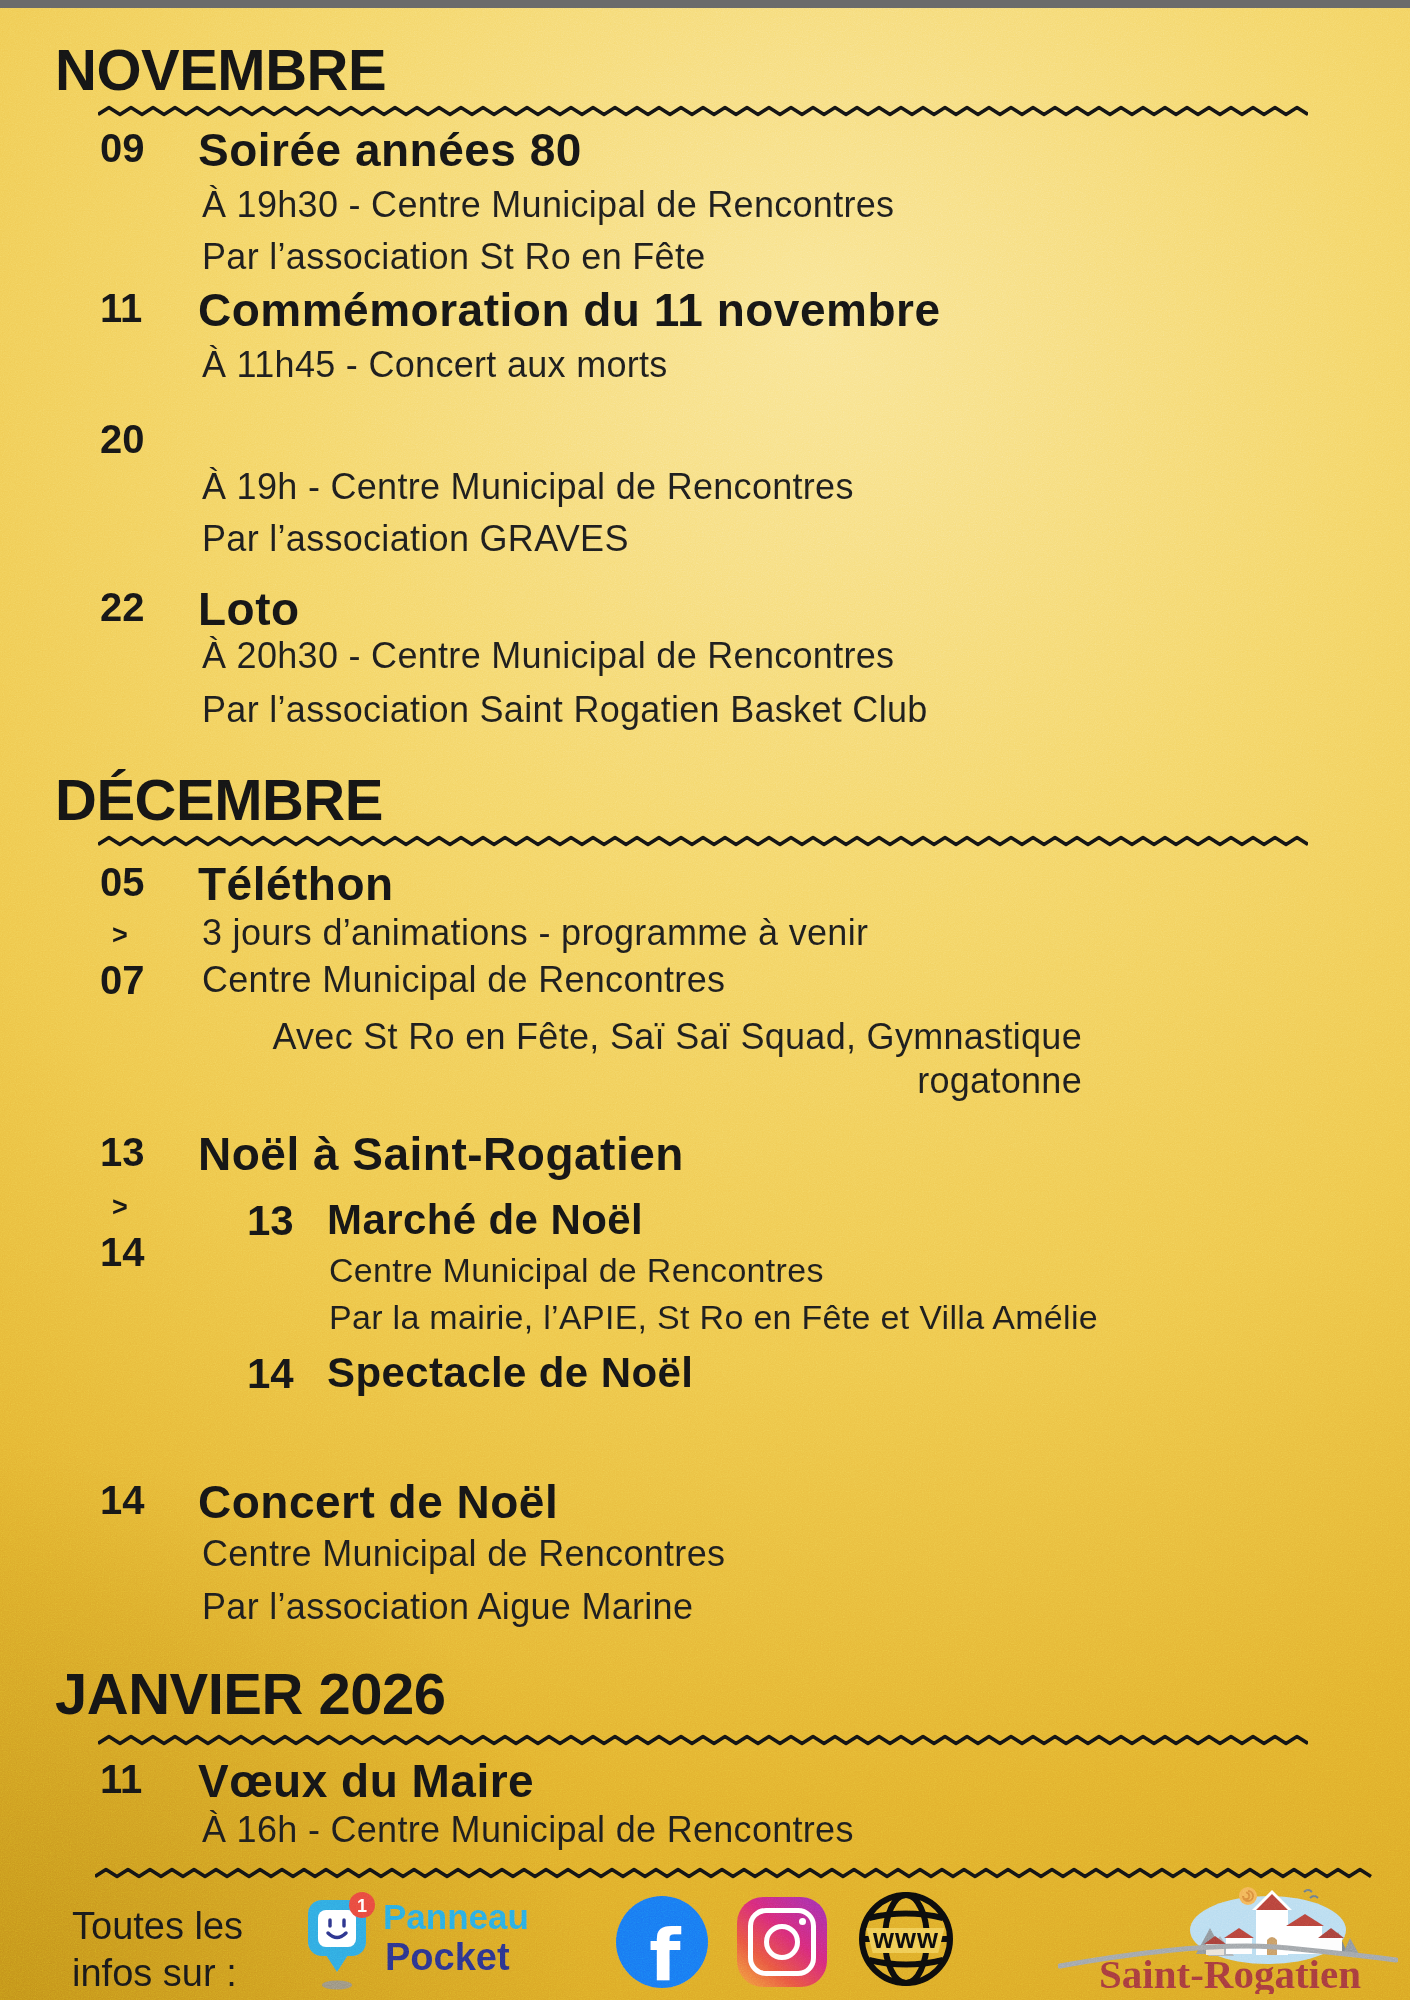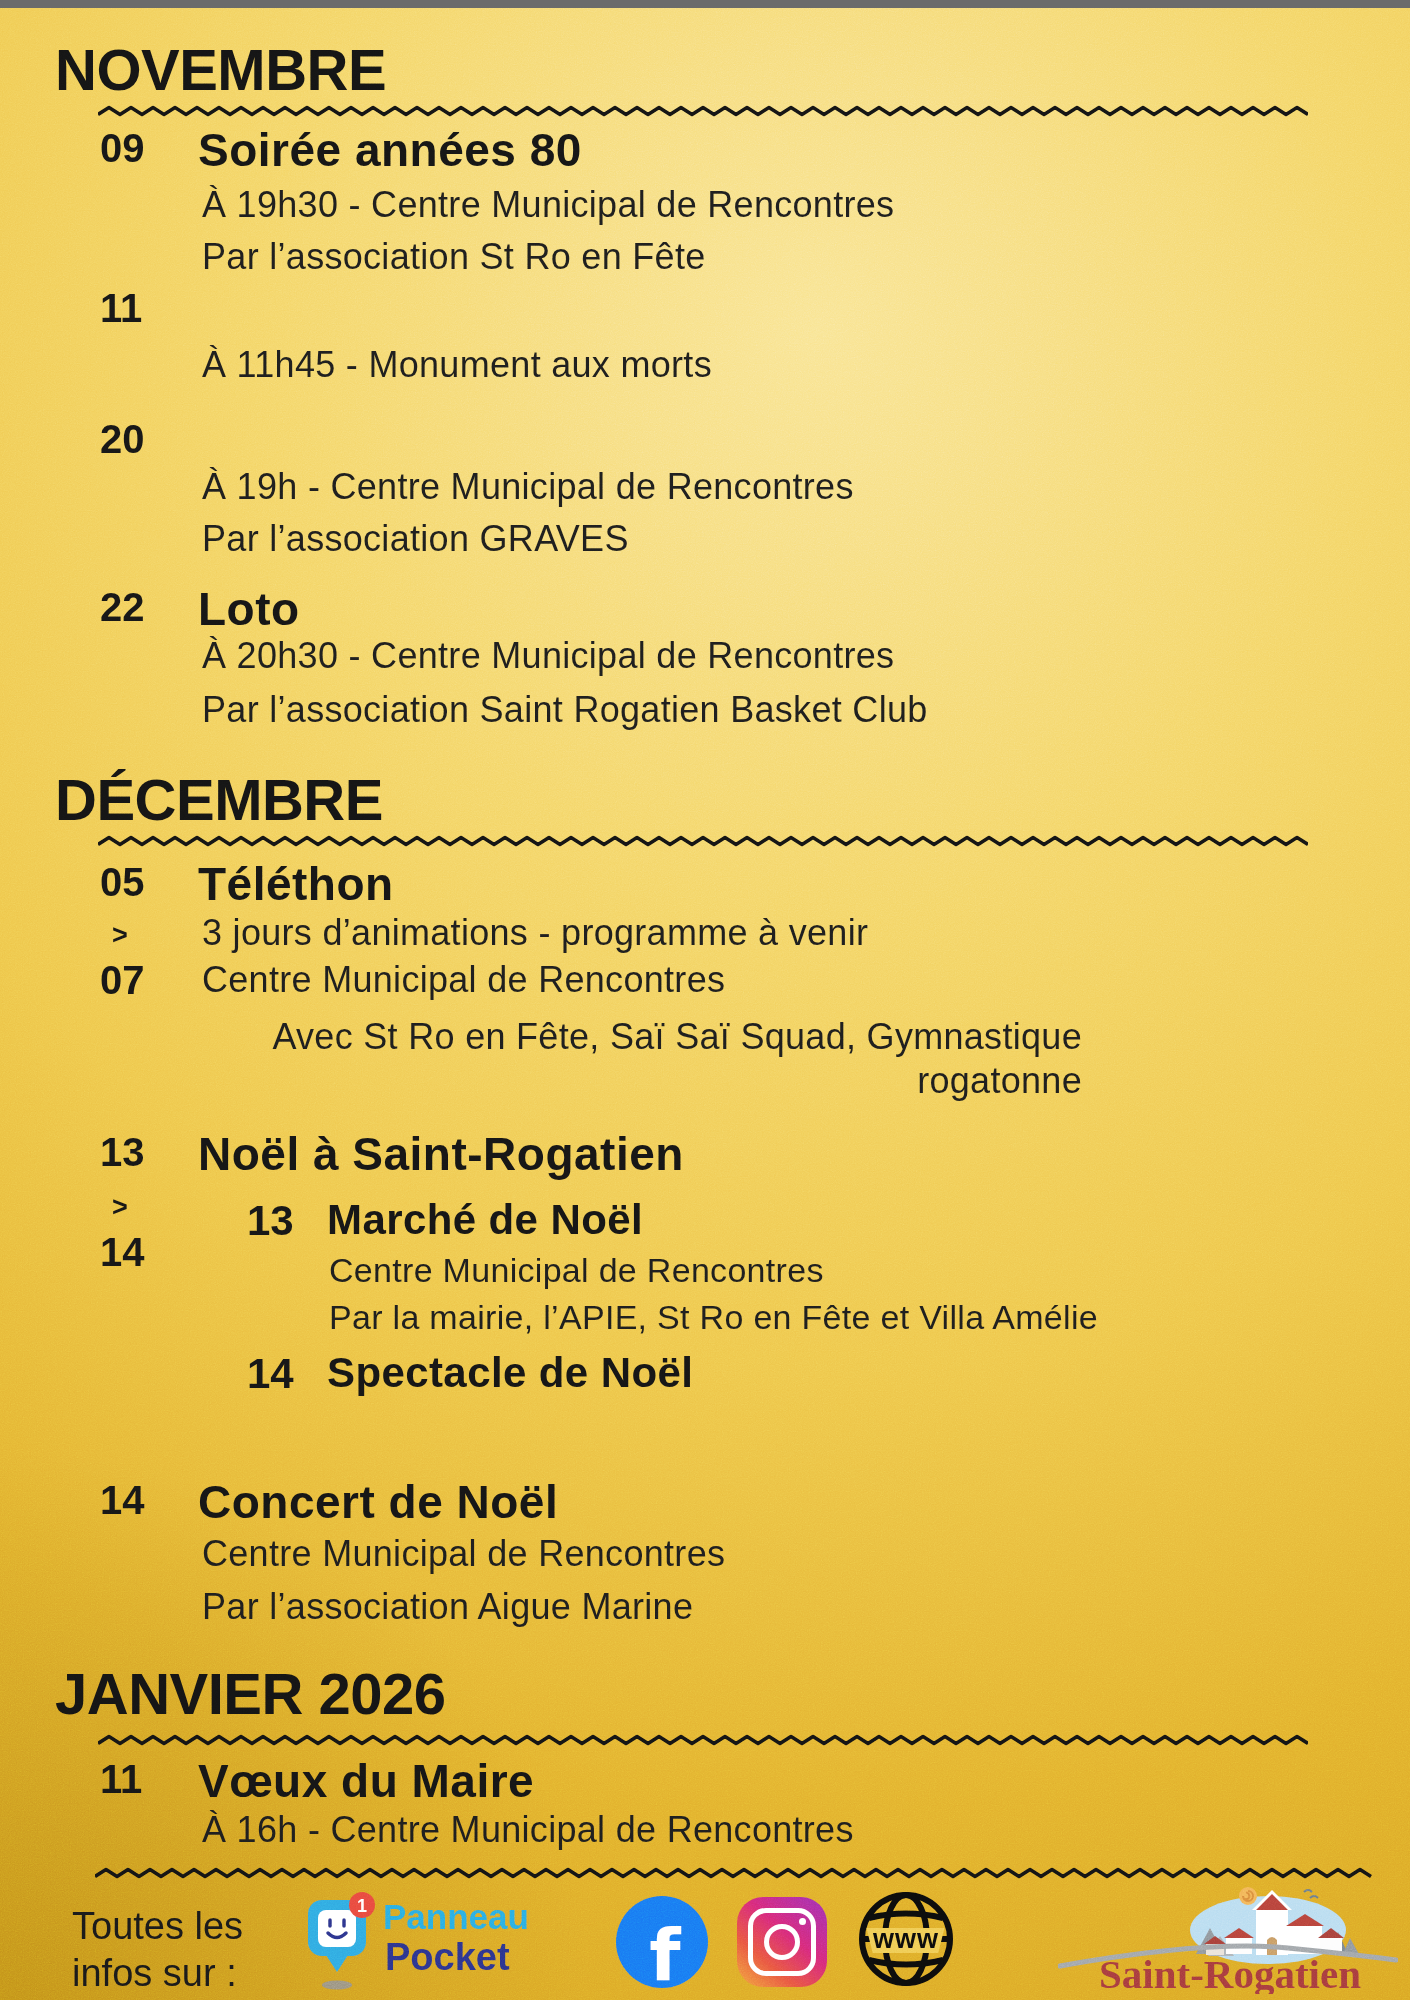--- a/index.html
+++ b/index.html
@@ -61,21 +61,22 @@
         <polyline points="0,10.5 11,3.5 22,10.5 33,3.5 44,10.5 55,3.5 66,10.5 77,3.5 88,10.5 99,3.5 110,10.5 121,3.5 132,10.5 143,3.5 154,10.5 165,3.5 176,10.5 187,3.5 198,10.5 209,3.5 220,10.5 231,3.5 242,10.5 253,3.5 264,10.5 275,3.5 286,10.5 297,3.5 308,10.5 319,3.5 330,10.5 341,3.5 352,10.5 363,3.5 374,10.5 385,3.5 396,10.5 407,3.5 418,10.5 429,3.5 440,10.5 451,3.5 462,10.5 473,3.5 484,10.5 495,3.5 506,10.5 517,3.5 528,10.5 539,3.5 550,10.5 561,3.5 572,10.5 583,3.5 594,10.5 605,3.5 616,10.5 627,3.5 638,10.5 649,3.5 660,10.5 671,3.5 682,10.5 693,3.5 704,10.5 715,3.5 726,10.5 737,3.5 748,10.5 759,3.5 770,10.5 781,3.5 792,10.5 803,3.5 814,10.5 825,3.5 836,10.5 847,3.5 858,10.5 869,3.5 880,10.5 891,3.5 902,10.5 913,3.5 924,10.5 935,3.5 946,10.5 957,3.5 968,10.5 979,3.5 990,10.5 1001,3.5 1012,10.5 1023,3.5 1034,10.5 1045,3.5 1056,10.5 1067,3.5 1078,10.5 1089,3.5 1100,10.5 1111,3.5 1122,10.5 1133,3.5 1144,10.5 1155,3.5 1166,10.5 1177,3.5 1188,10.5 1199,3.5 1210,10.5" fill="none" stroke="#141414" stroke-width="3.6" stroke-linejoin="round"></polyline>
       </svg>
     </div>
 
   <div class="abs evt-date" style="left:100px;top:118px">09</div>
   <div class="abs evt-title" style="left:198px;top:117px">Soirée années 80</div>
   <div class="abs evt-detail" style="left:202px;top:177px">À 19h30 - Centre Municipal de Rencontres</div>
   <div class="abs evt-detail" style="left:202px;top:229px">Par l’association St Ro en Fête</div>
 
   <div class="abs evt-date" style="left:100px;top:278px">11</div>
-  <div class="abs evt-detail" style="left:202px;top:337px">À 11h45 - Monument aux morts</div>
+  <div class="abs evt-title" style="left:198px;top:277px">Commémoration du 11 novembre</div>
+  <div class="abs evt-detail" style="left:202px;top:337px">À 11h45 - Concert aux morts</div>
 
   <div class="abs evt-date" style="left:100px;top:409px">20</div>
   <div class="abs evt-detail" style="left:202px;top:459px">À 19h - Centre Municipal de Rencontres</div>
   <div class="abs evt-detail" style="left:202px;top:511px">Par l’association GRAVES</div>
 
   <div class="abs evt-date" style="left:100px;top:577px">22</div>
   <div class="abs evt-title" style="left:198px;top:576px">Loto</div>
   <div class="abs evt-detail" style="left:202px;top:628px">À 20h30 - Centre Municipal de Rencontres</div>
   <div class="abs month-header" style="left:55px;top:760px">DÉCEMBRE</div>
 

